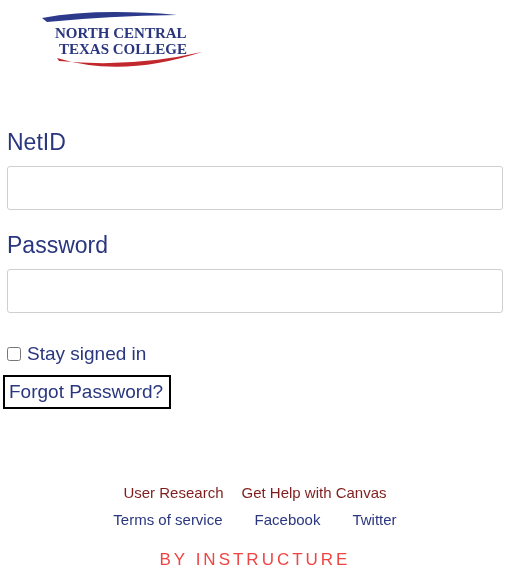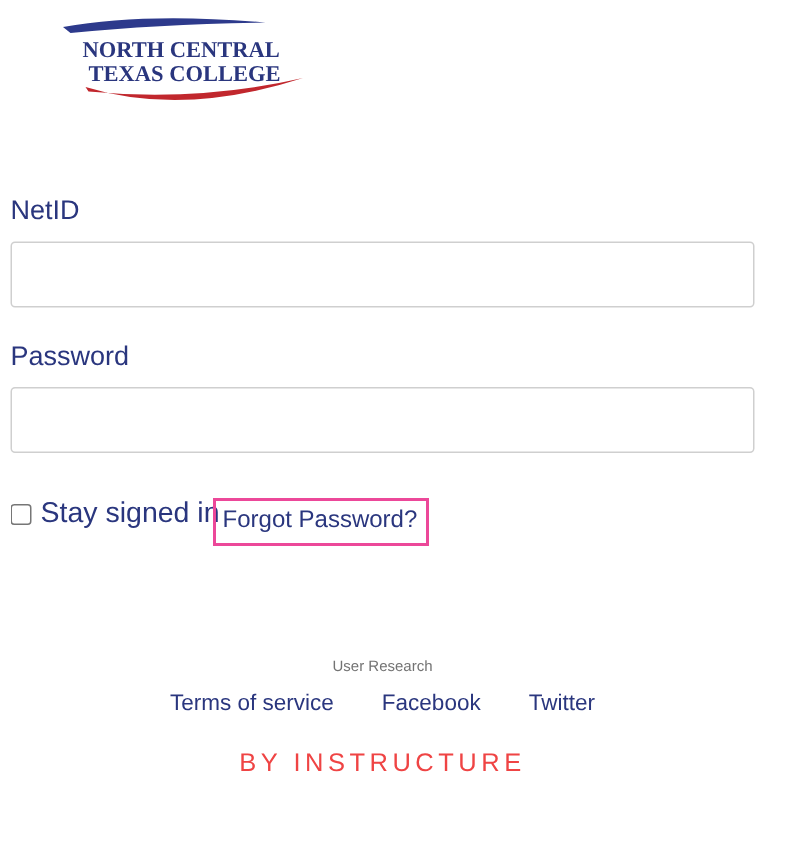--- a/index.html
+++ b/index.html
@@ -27,62 +27,63 @@
     }
     .form-area {
       margin-top: 50px;
     }
     .form-group {
       margin-bottom: 22px;
     }
     .form-label {
       display: block;
       color: #2a367e;
-      font-size: 18px;
+      font-size: 23px;
       font-weight: 400;
       margin-bottom: 10px;
     }
     .form-input {
       width: 100%;
       height: 44px;
       border: 1px solid #cfcfcf;
       border-radius: 3px;
       font-size: 16px;
       padding: 0 10px;
       background: #ffffff;
     }
     .bottom-row {
       display: flex;
       justify-content: space-between;
       align-items: flex-start;
       margin-top: 30px;
     }
     .left-block {
       display: flex;
+      flex-direction: column;
     }
     .checkbox-row {
       display: flex;
       align-items: center;
       gap: 6px;
       margin-bottom: 10px;
     }
     .checkbox-row input[type="checkbox"] {
       width: 14px;
       height: 14px;
     }
     .checkbox-label {
       color: #2a367e;
       font-size: 19px;
     }
     .forgot-link {
       color: #2a367e;
-      font-size: 16px;
+      font-size: 19px;
       text-decoration: none;
       display: inline-block;
-      border: 2px solid #ec4899;
+      border: 2px solid #000000;
       padding: 4px 6px 4px 4px;
       margin-left: -4px;
     }
     .login-btn {
       background: #2d3a8c;
       background: linear-gradient(#39439a, #2b3584);
       color: #ffffff;
       border: 1px solid #27327a;
       border-radius: 3px;
       font-size: 19px;
@@ -95,23 +96,23 @@
       text-align: center;
     }
     .footer-links {
       display: flex;
       flex-wrap: wrap;
       justify-content: center;
       gap: 18px;
       margin-bottom: 10px;
     }
     .footer-links a {
-      color: #737373;
+      color: #7f1d1d;
       text-decoration: none;
-      font-size: 10px;
+      font-size: 15px;
     }
     .footer-links-row2 {
       display: flex;
       justify-content: center;
       gap: 32px;
       margin-bottom: 22px;
     }
     .footer-links-row2 a {
       color: #2a367e;
       text-decoration: none;
@@ -154,20 +155,21 @@
           <span class="checkbox-label">Stay signed in</span>
         </div>
         <a href="#" class="forgot-link">Forgot Password?</a>
       </div>
     </div>
   </div>
 
   <div class="footer">
     <div class="footer-links">
       <a href="#">User Research</a>
+      <a href="#">Get Help with Canvas</a>
     </div>
     <div class="footer-links-row2">
       <a href="#">Terms of service</a>
       <a href="#">Facebook</a>
       <a href="#">Twitter</a>
     </div>
     <div class="by-instructure">BY INSTRUCTURE</div>
   </div>
 </div>
 

